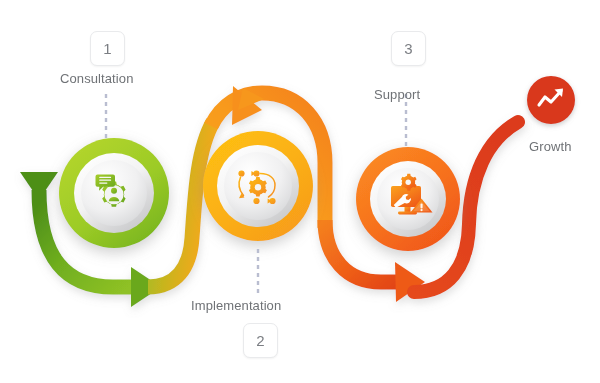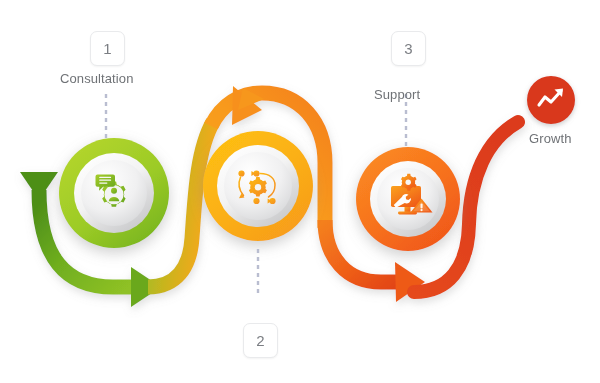--- a/index.html
+++ b/index.html
@@ -27,21 +27,21 @@
     background:#ffffff;
     box-shadow:0 1px 2px rgba(0,0,0,.05);
     color:#7b7e83;
     font-size:15px;
     display:flex;align-items:center;justify-content:center;
     line-height:1;
   }
   .lbl-consultation{left:60px;top:72px;}
   .lbl-implementation{left:191px;top:299px;}
   .lbl-support{left:374px;top:88px;}
-  .lbl-growth{left:529px;top:132px;}
+  .lbl-growth{left:529px;top:140px;}
   .bdg-1{left:90px;top:31px;}
   .bdg-2{left:243px;top:323px;}
   .bdg-3{left:391px;top:31px;}
 </style>
 </head>
 <body>
 
 <div id="stage">
 
   <svg id="art" viewBox="0 0 600 383">
@@ -253,20 +253,21 @@
     </g>
 
     <g stroke="#b9bdd0" stroke-width="2.4" stroke-dasharray="4 4" stroke-linecap="butt">
       <line x1="106" y1="94" x2="106" y2="140"></line>
       <line x1="258" y1="249" x2="258" y2="295"></line>
       <line x1="406" y1="94" x2="406" y2="150"></line>
     </g>
   </svg>
 
   <div class="label lbl-consultation">Consultation</div>
+  <div class="label lbl-implementation">Implementation</div>
   <div class="label lbl-support">Support</div>
   <div class="label lbl-growth">Growth</div>
 
   <div class="badge bdg-1">1</div>
   <div class="badge bdg-2">2</div>
   <div class="badge bdg-3">3</div>
 
 </div>
 
 </body></html>

